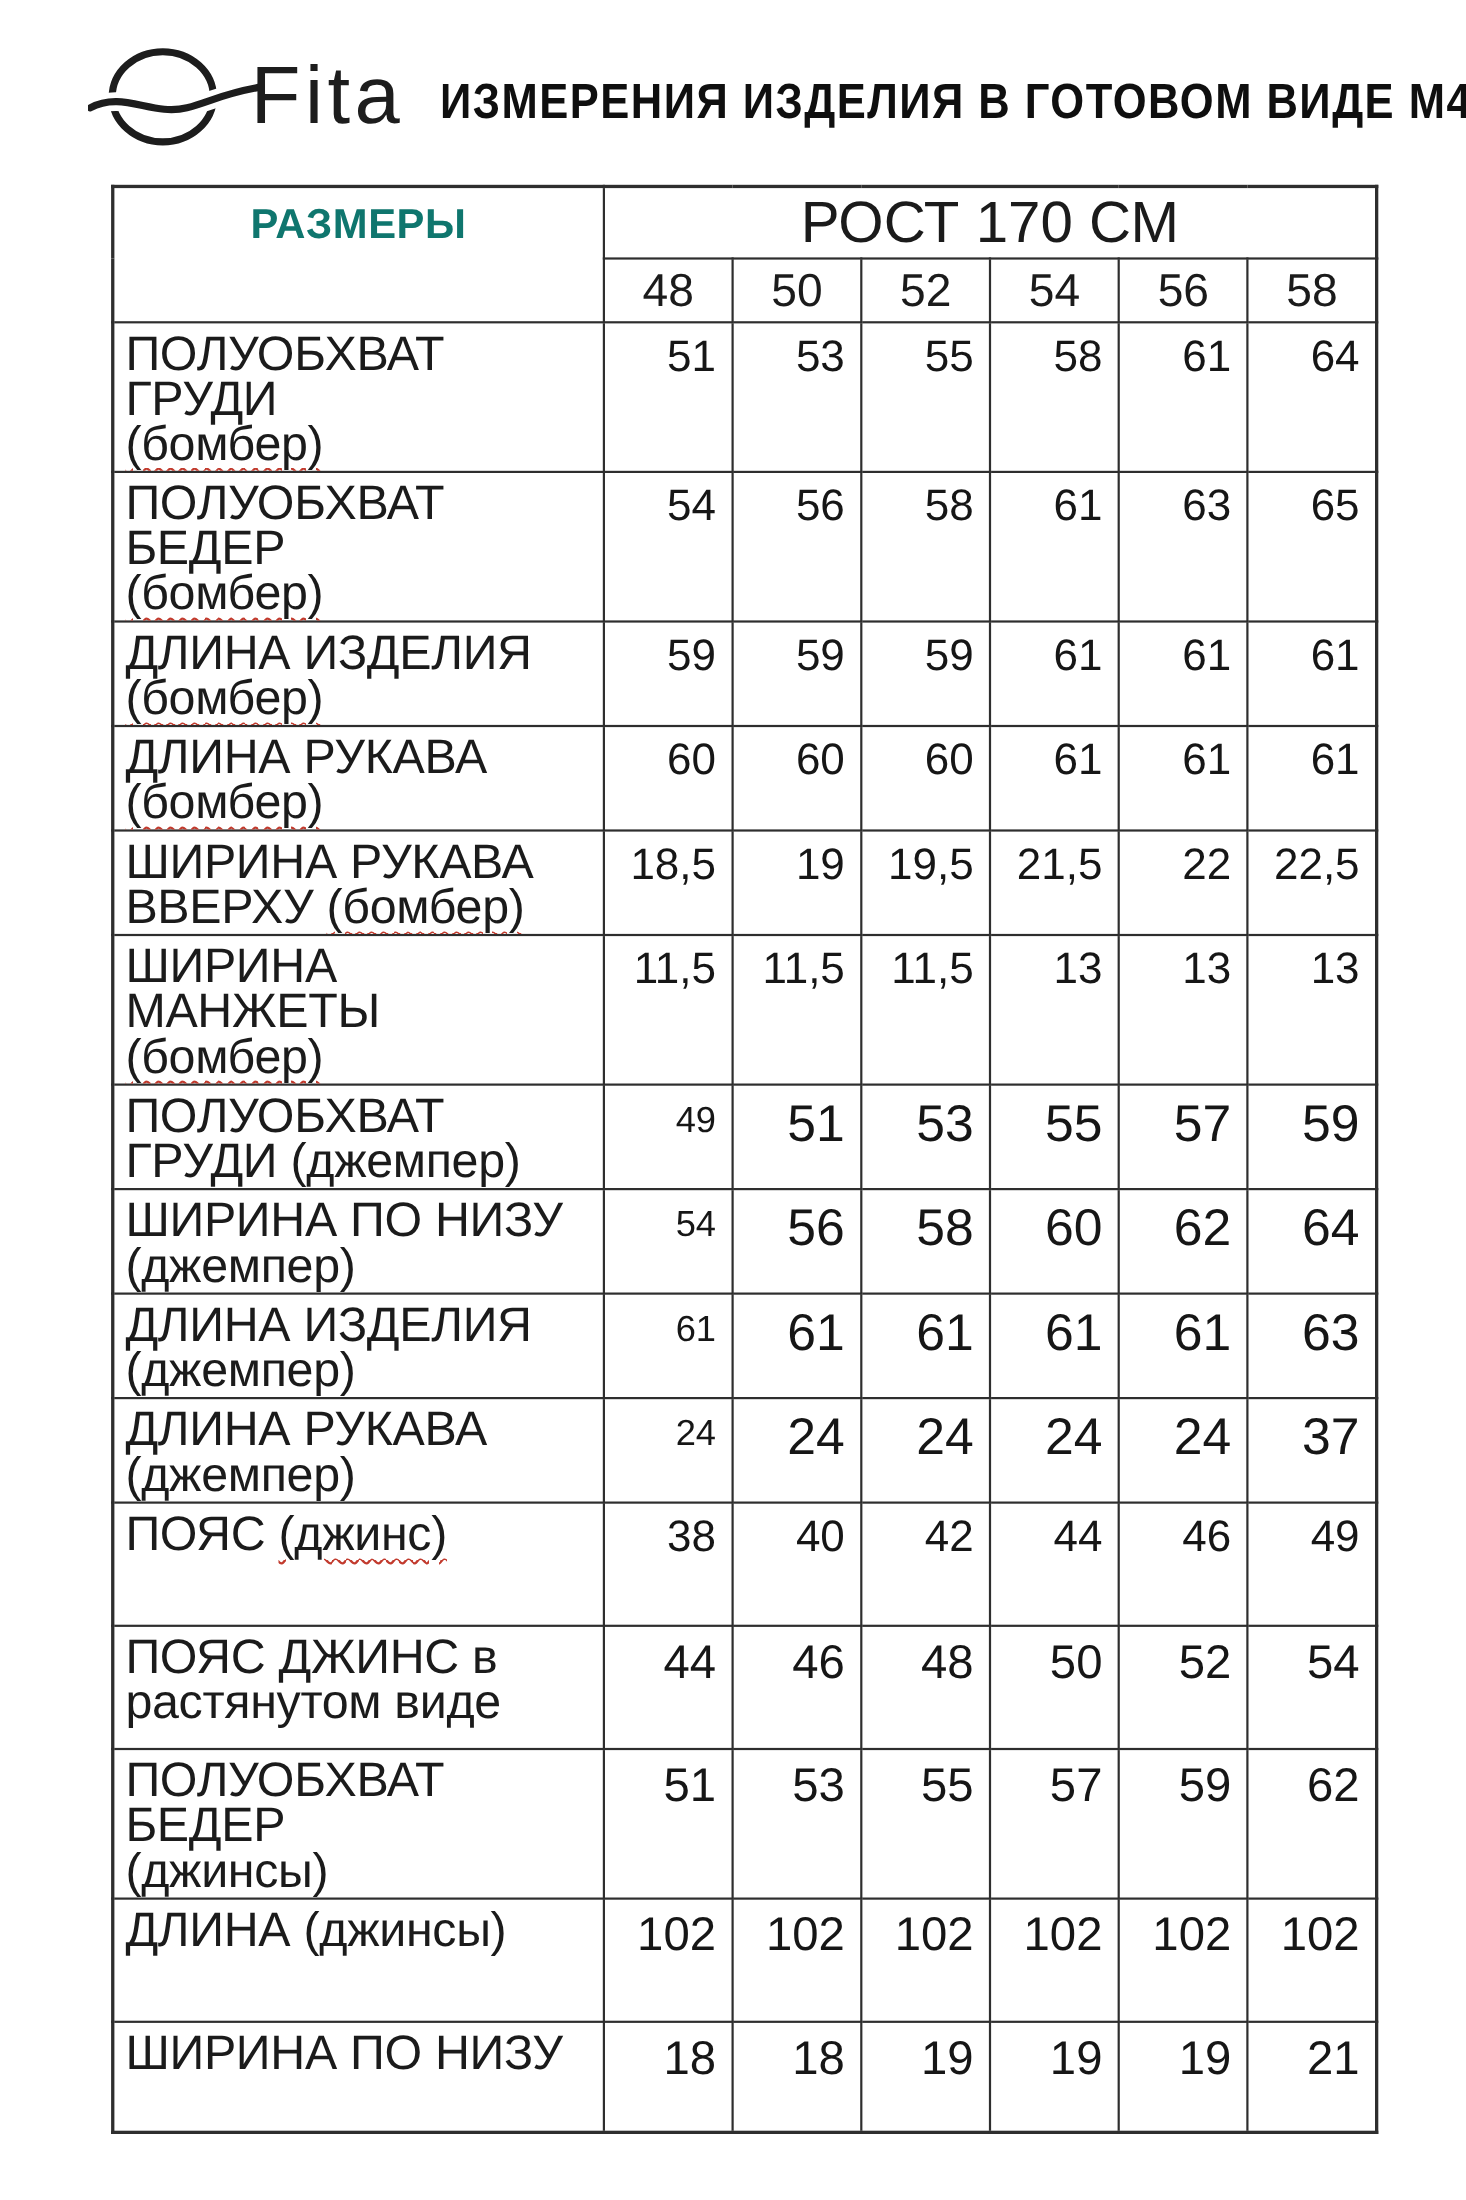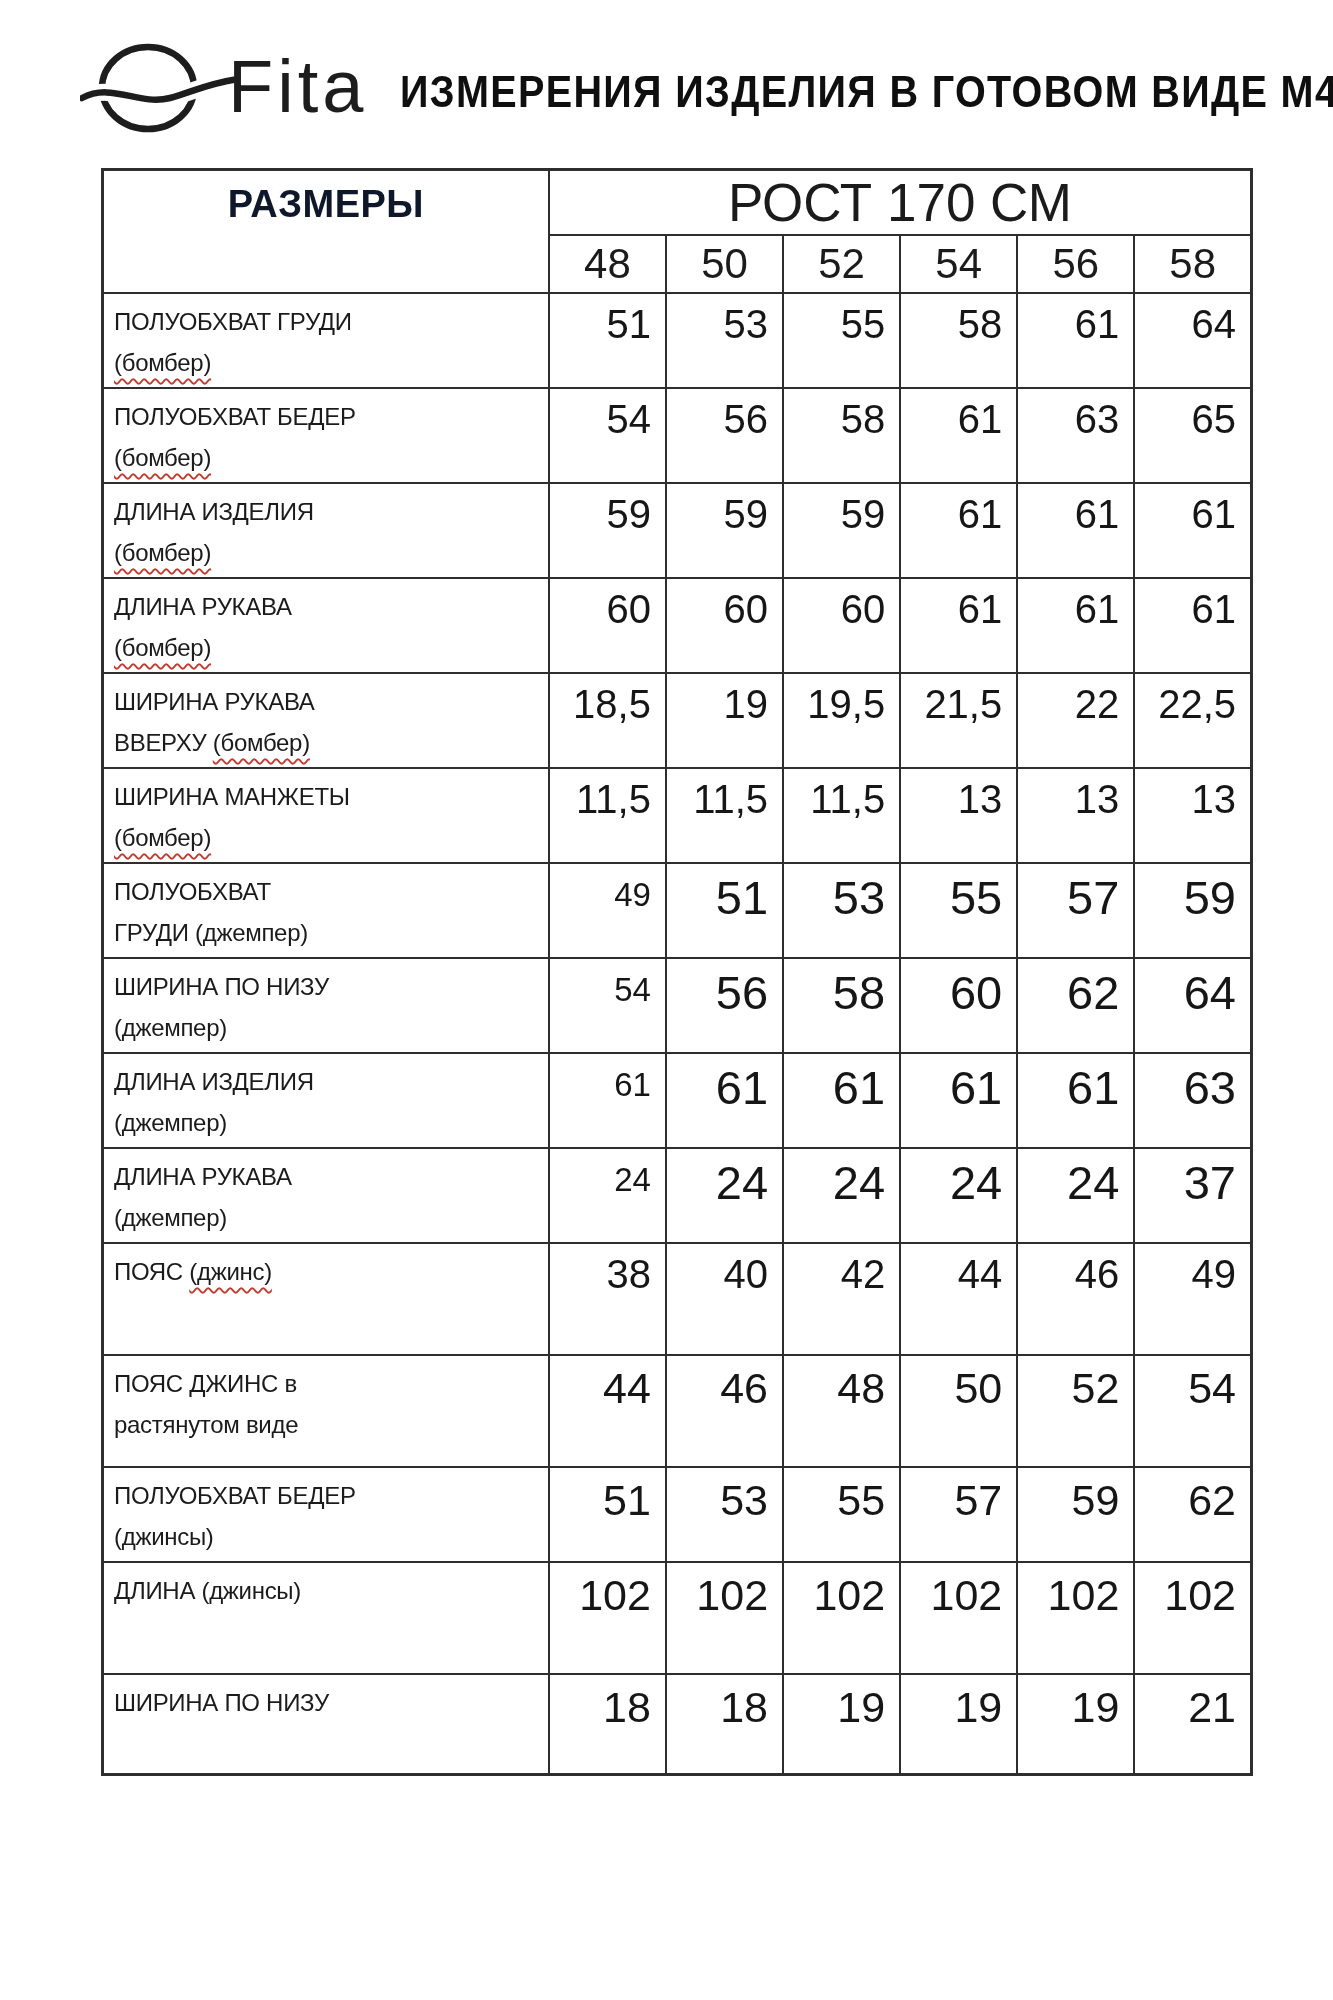--- a/index.html
+++ b/index.html
@@ -36,32 +36,32 @@
   }
   .size-table col.c-label{width:446px;}
   .size-table col.c-size{width:117px;}
   .size-table th,.size-table td{
     border:2px solid #2e2e2e;
     background:#ffffff;
     overflow:hidden;
   }
   th.corner{
     font-weight:700;font-size:38px;letter-spacing:0.5px;
-    text-align:center;vertical-align:top;padding-top:12px;color:#0f172a;
+    text-align:center;vertical-align:top;padding-top:12px;color:#0f766e;
   }
   th.rost{
     font-weight:400;font-size:53px;height:56px;
     text-align:center;vertical-align:middle;color:#1b1b1b;
   }
   th.size-head{
     font-weight:400;font-size:42px;height:54px;
     text-align:center;vertical-align:middle;color:#1b1b1b;
   }
   td.label{
-    font-size:24px;line-height:41px;letter-spacing:-0.3px;
+    font-size:44px;line-height:41px;letter-spacing:-0.3px;
     text-align:left;vertical-align:top;
     padding:7px 4px 4px 10px;color:#1b1b1b;
   }
   td.val{
     font-size:40px;text-align:right;vertical-align:top;
     padding:8px 14px 0 0;color:#161616;
   }
   td.val.val-sm{font-size:33px;padding-top:12px;}
   td.val.val-lg{font-size:47px;padding-top:6px;}
   td.val.val-md{font-size:43px;}

